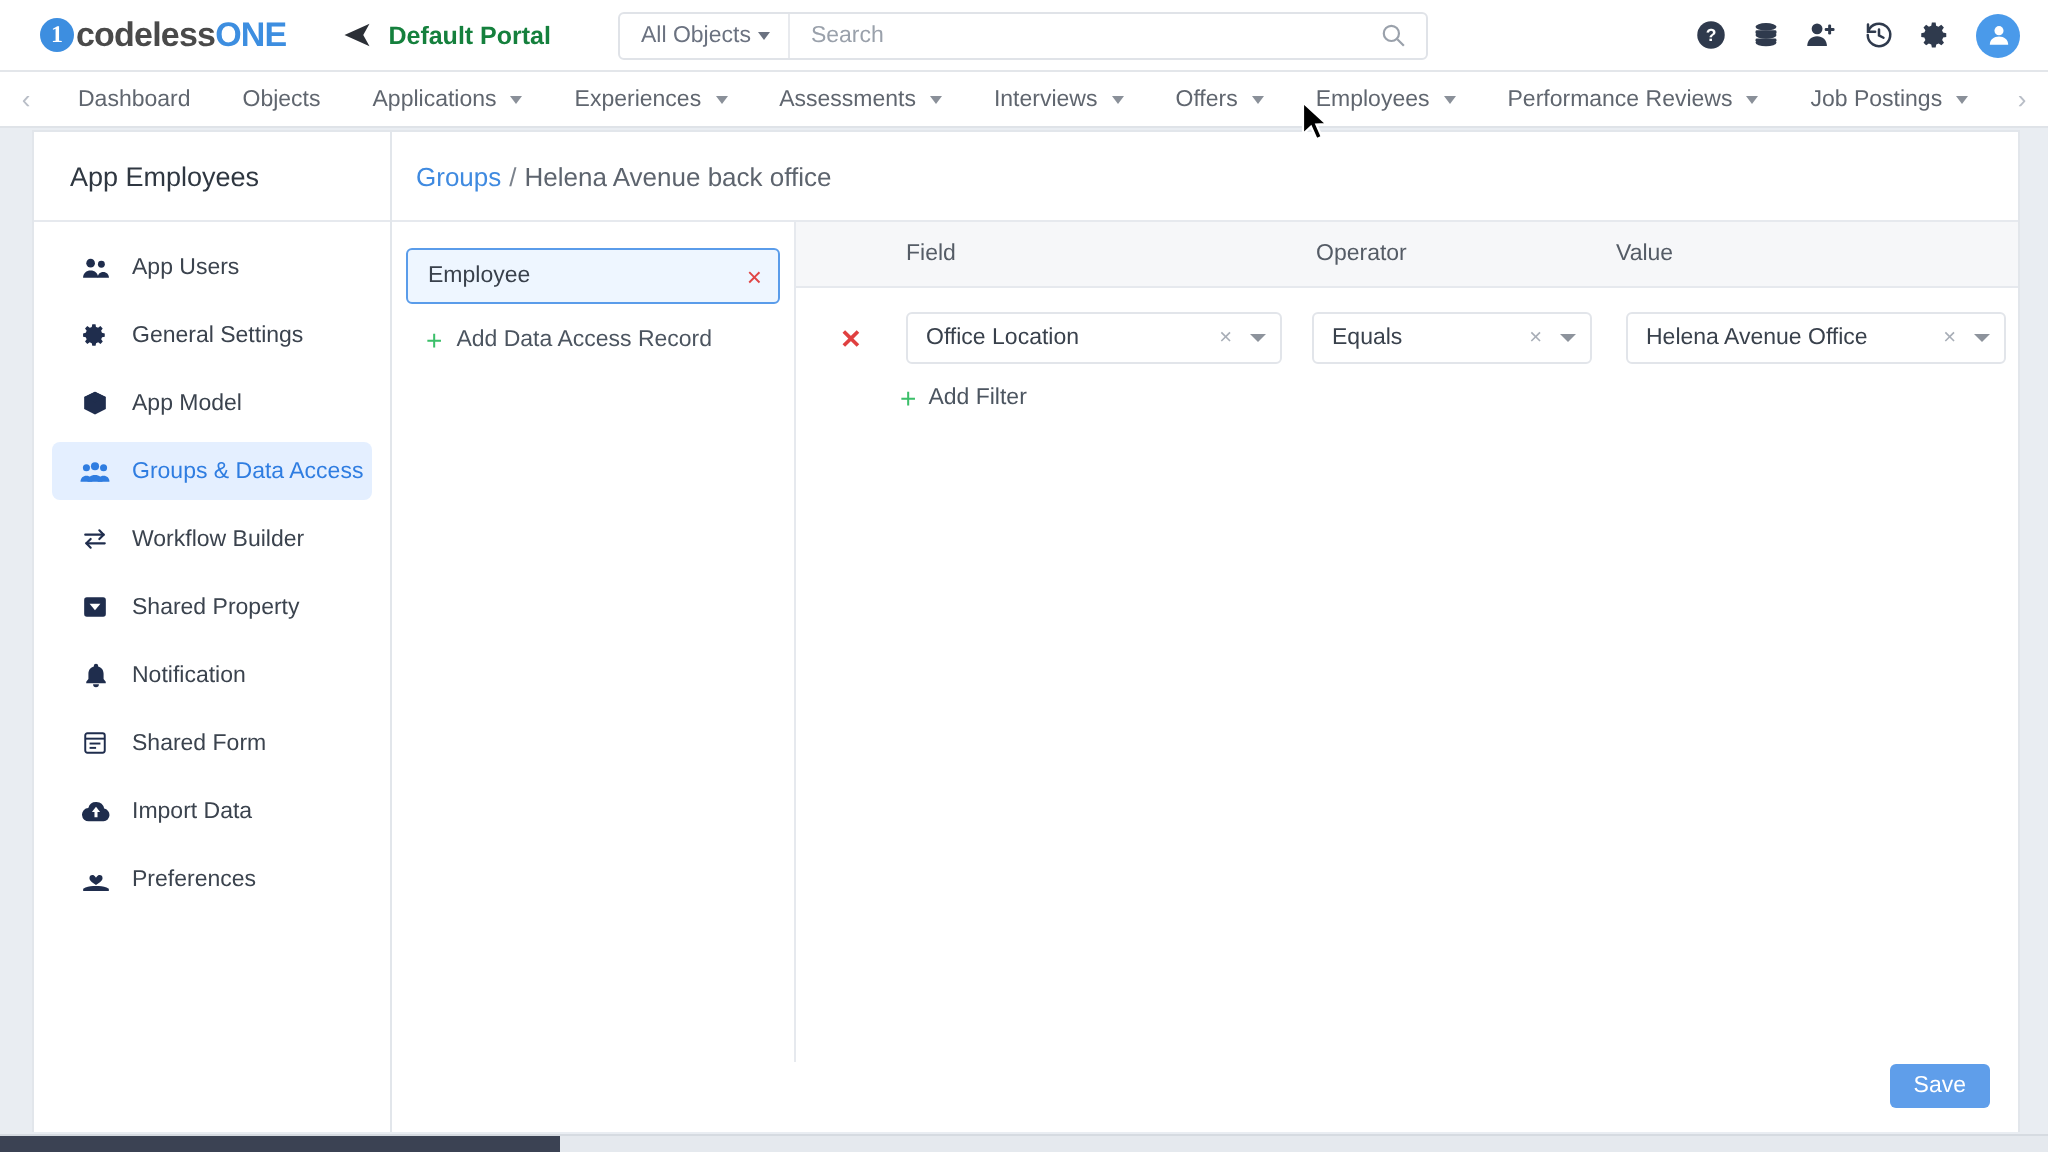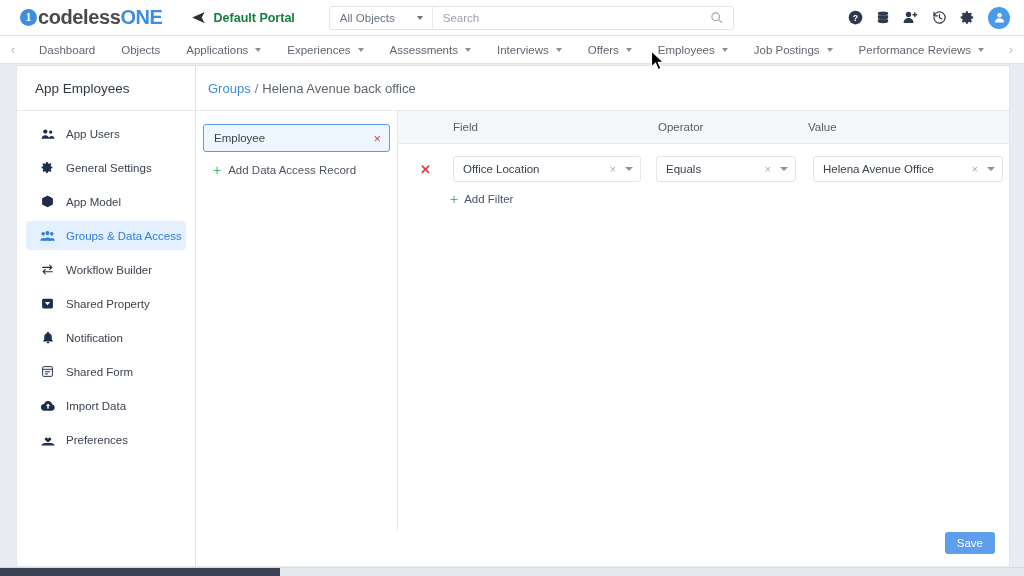--- a/index.html
+++ b/index.html
@@ -18,36 +18,36 @@
     display: flex; align-items: center;
   }
   .logo { display: flex; align-items: center; margin-left: 20px; }
   .logo-mark {
     width: 17px; height: 17px; border-radius: 50%;
     background: #3d8ee0; color: #fff;
     font-size: 12px; font-weight: bold; line-height: 17px;
     text-align: center; margin-right: 1px;
     font-family: "Liberation Serif", serif;
   }
-  .logo-text { font-size: 20px; font-weight: bold; letter-spacing: -0.4px; }
+  .logo-text { font-size: 17px; font-weight: bold; letter-spacing: -0.4px; }
   .logo-text .t1 { color: #4a4a4a; }
   .logo-text .t2 { color: #3d8ee0; }
 
   .portal { display: flex; align-items: center; margin-left: 28px; }
   .portal-icon { color:#2b2f36; font-size: 15px; margin-right: 8px; display:flex; }
   .portal-label { font-size: 12.5px; font-weight: bold; color: #15803d; }
 
   .searchwrap {
     display: flex; align-items: center; margin-left: 34px;
     width: 405px; height: 24px;
     border: 1px solid #e0e3e8; border-radius: 3px; background:#fff;
   }
   .objsel {
     font-size: 11.5px; color:#6b7280; padding: 0 9px 0 10px;
-    display:flex; align-items:center; gap:22px; height:100%;
+    display:flex; align-items:center; gap:4px; height:100%;
     border-right: 1px solid #e8eaee; white-space: nowrap;
   }
   .caret-sm { width:0;height:0;border-left:3.5px solid transparent;border-right:3.5px solid transparent;border-top:4px solid #6b7280; }
   .searchinput {
     flex: 1; border: 0; outline: 0; font-size: 11.5px; color:#9aa1ab;
     padding-left: 10px; font-family: "Liberation Sans", sans-serif; background: transparent;
   }
   .searchinput::placeholder { color:#9aa1ab; }
   .search-icon { margin-right: 10px; display:flex; color:#9aa1ab; }
 
@@ -281,25 +281,25 @@
         </div>
       <div class="navitem">
           <span>Offers</span>
           <i class="caret"></i>
         </div>
       <div class="navitem">
           <span>Employees</span>
           <i class="caret"></i>
         </div>
       <div class="navitem">
+          <span>Performance Reviews</span>
+          <i class="caret"></i>
+        </div>
+      <div class="navitem">
           <span>Job Postings</span>
-          <i class="caret"></i>
-        </div>
-      <div class="navitem">
-          <span>Performance Reviews</span>
           <i class="caret"></i>
         </div>
 
     </div>
     <div class="nav-arrow">›</div>
   </div>
 
   <div class="body-area">
 
     <div class="sidebar">

